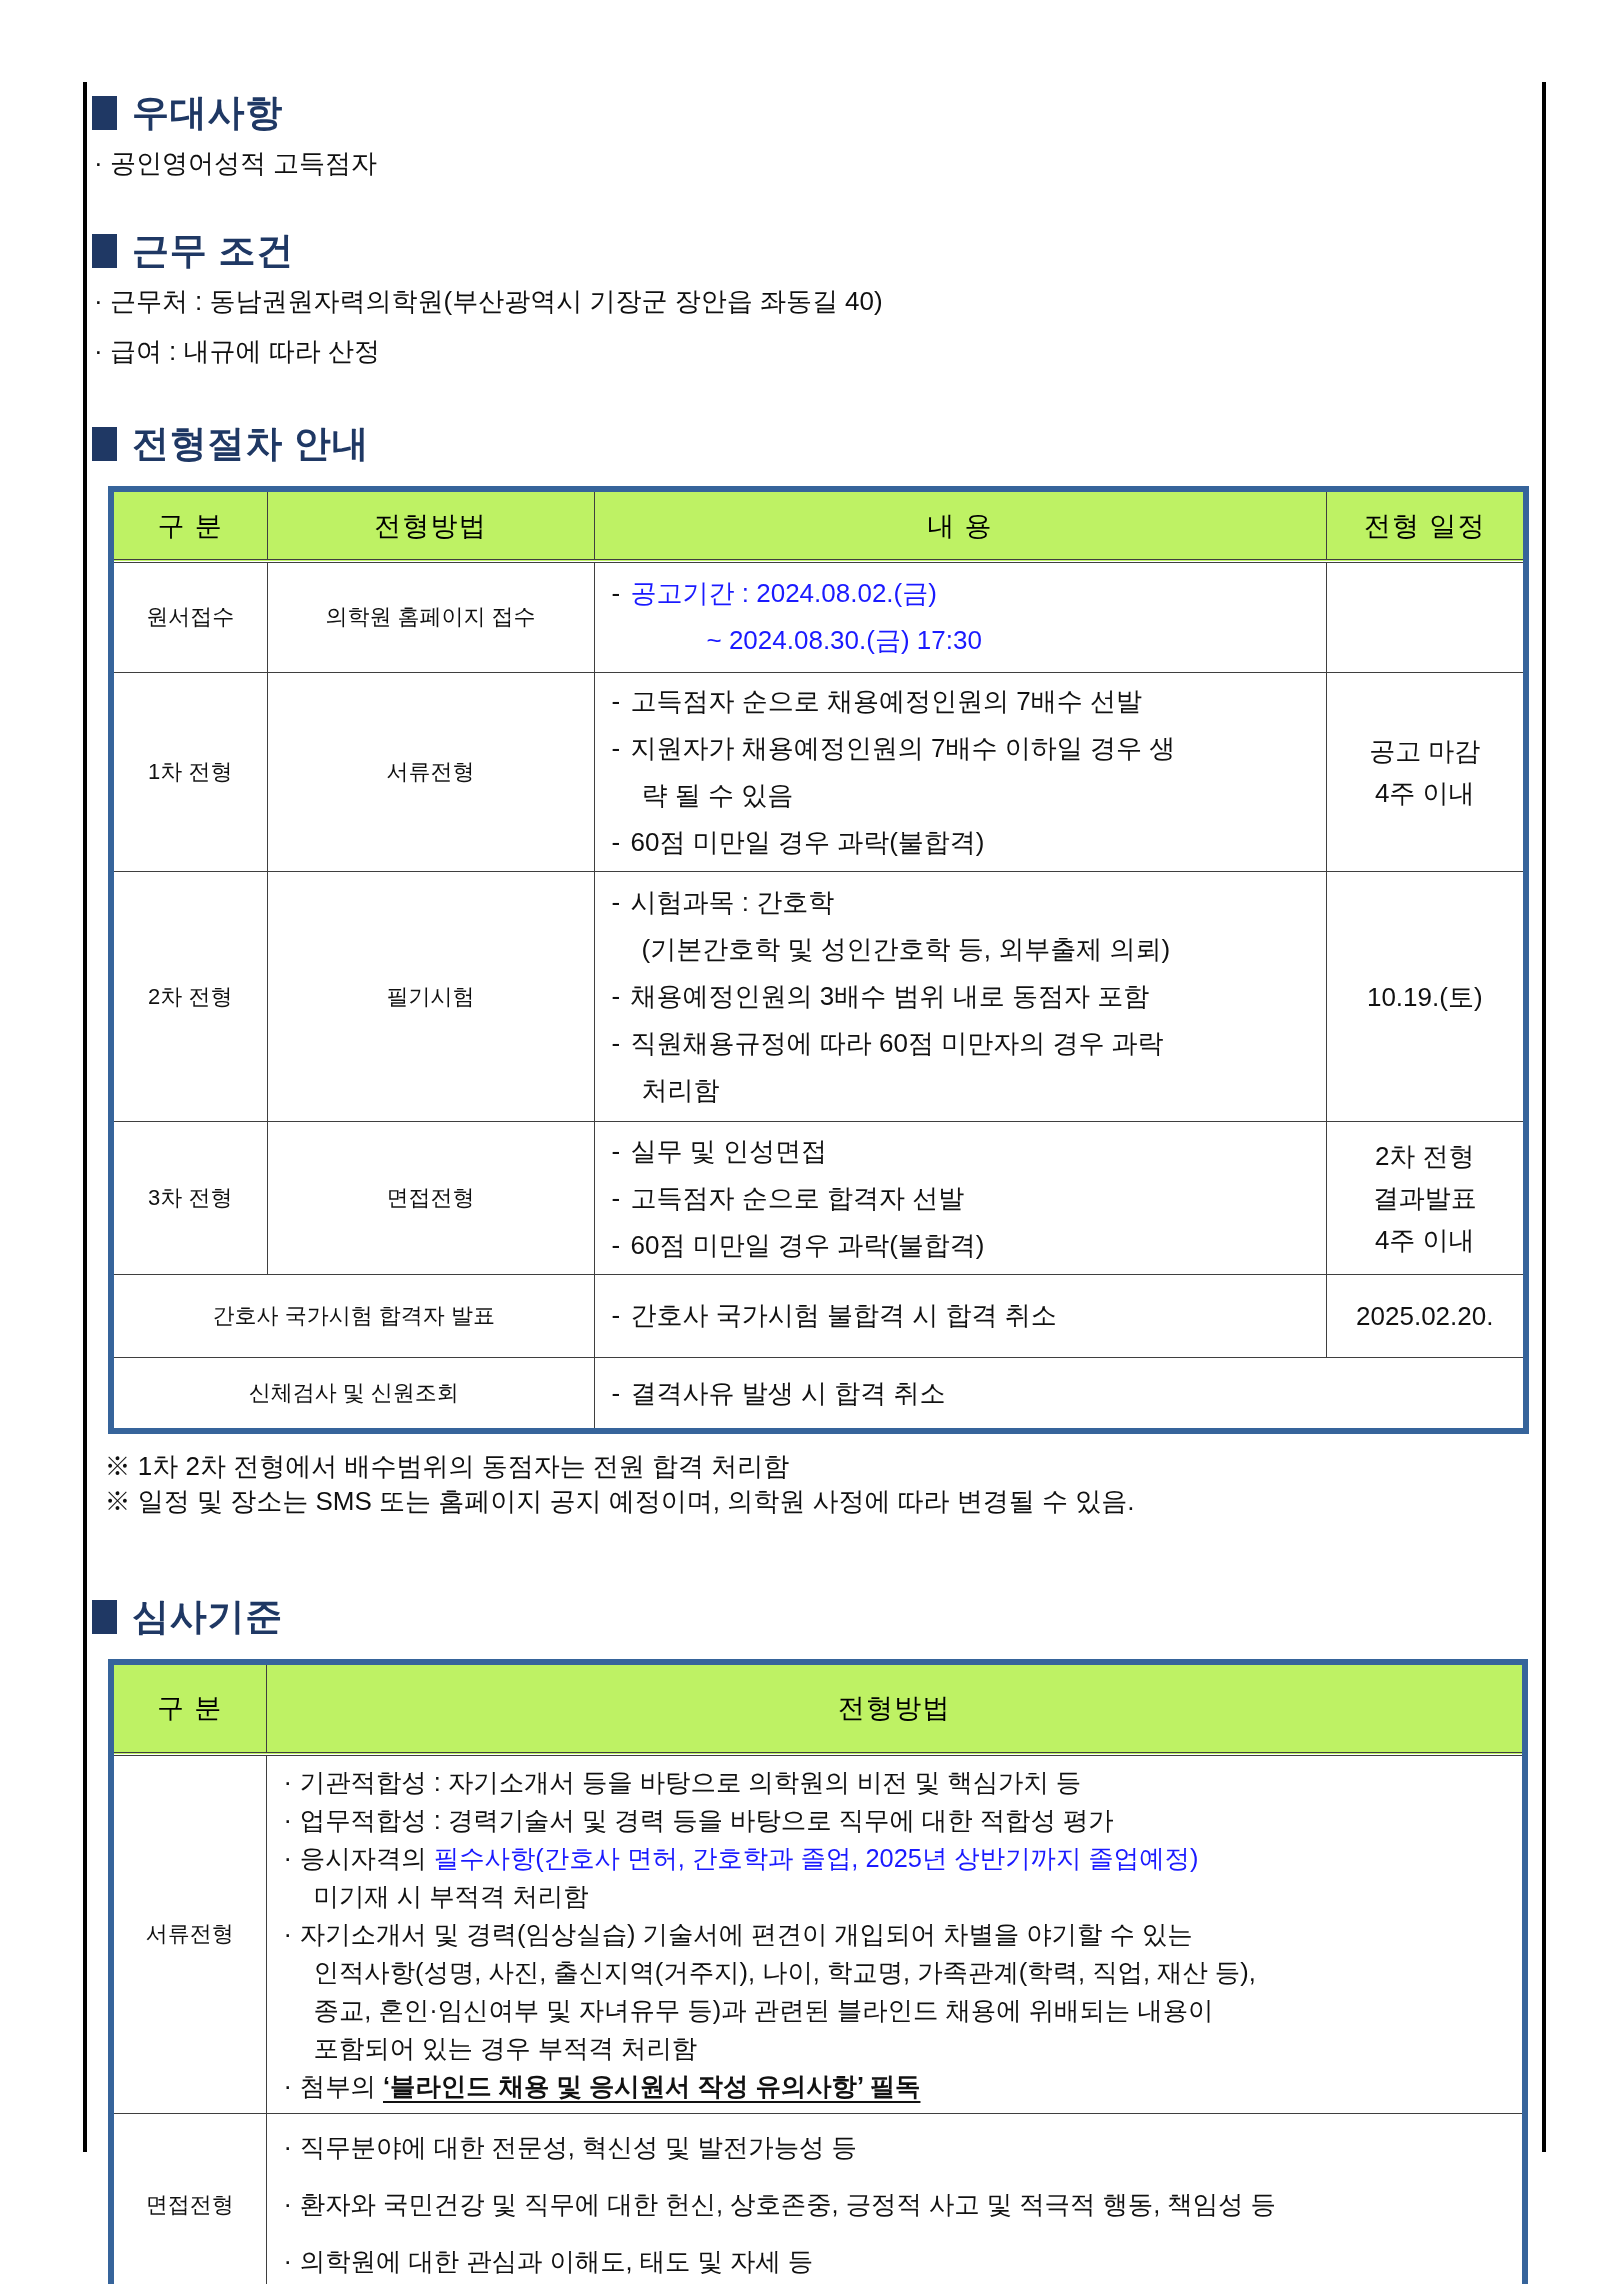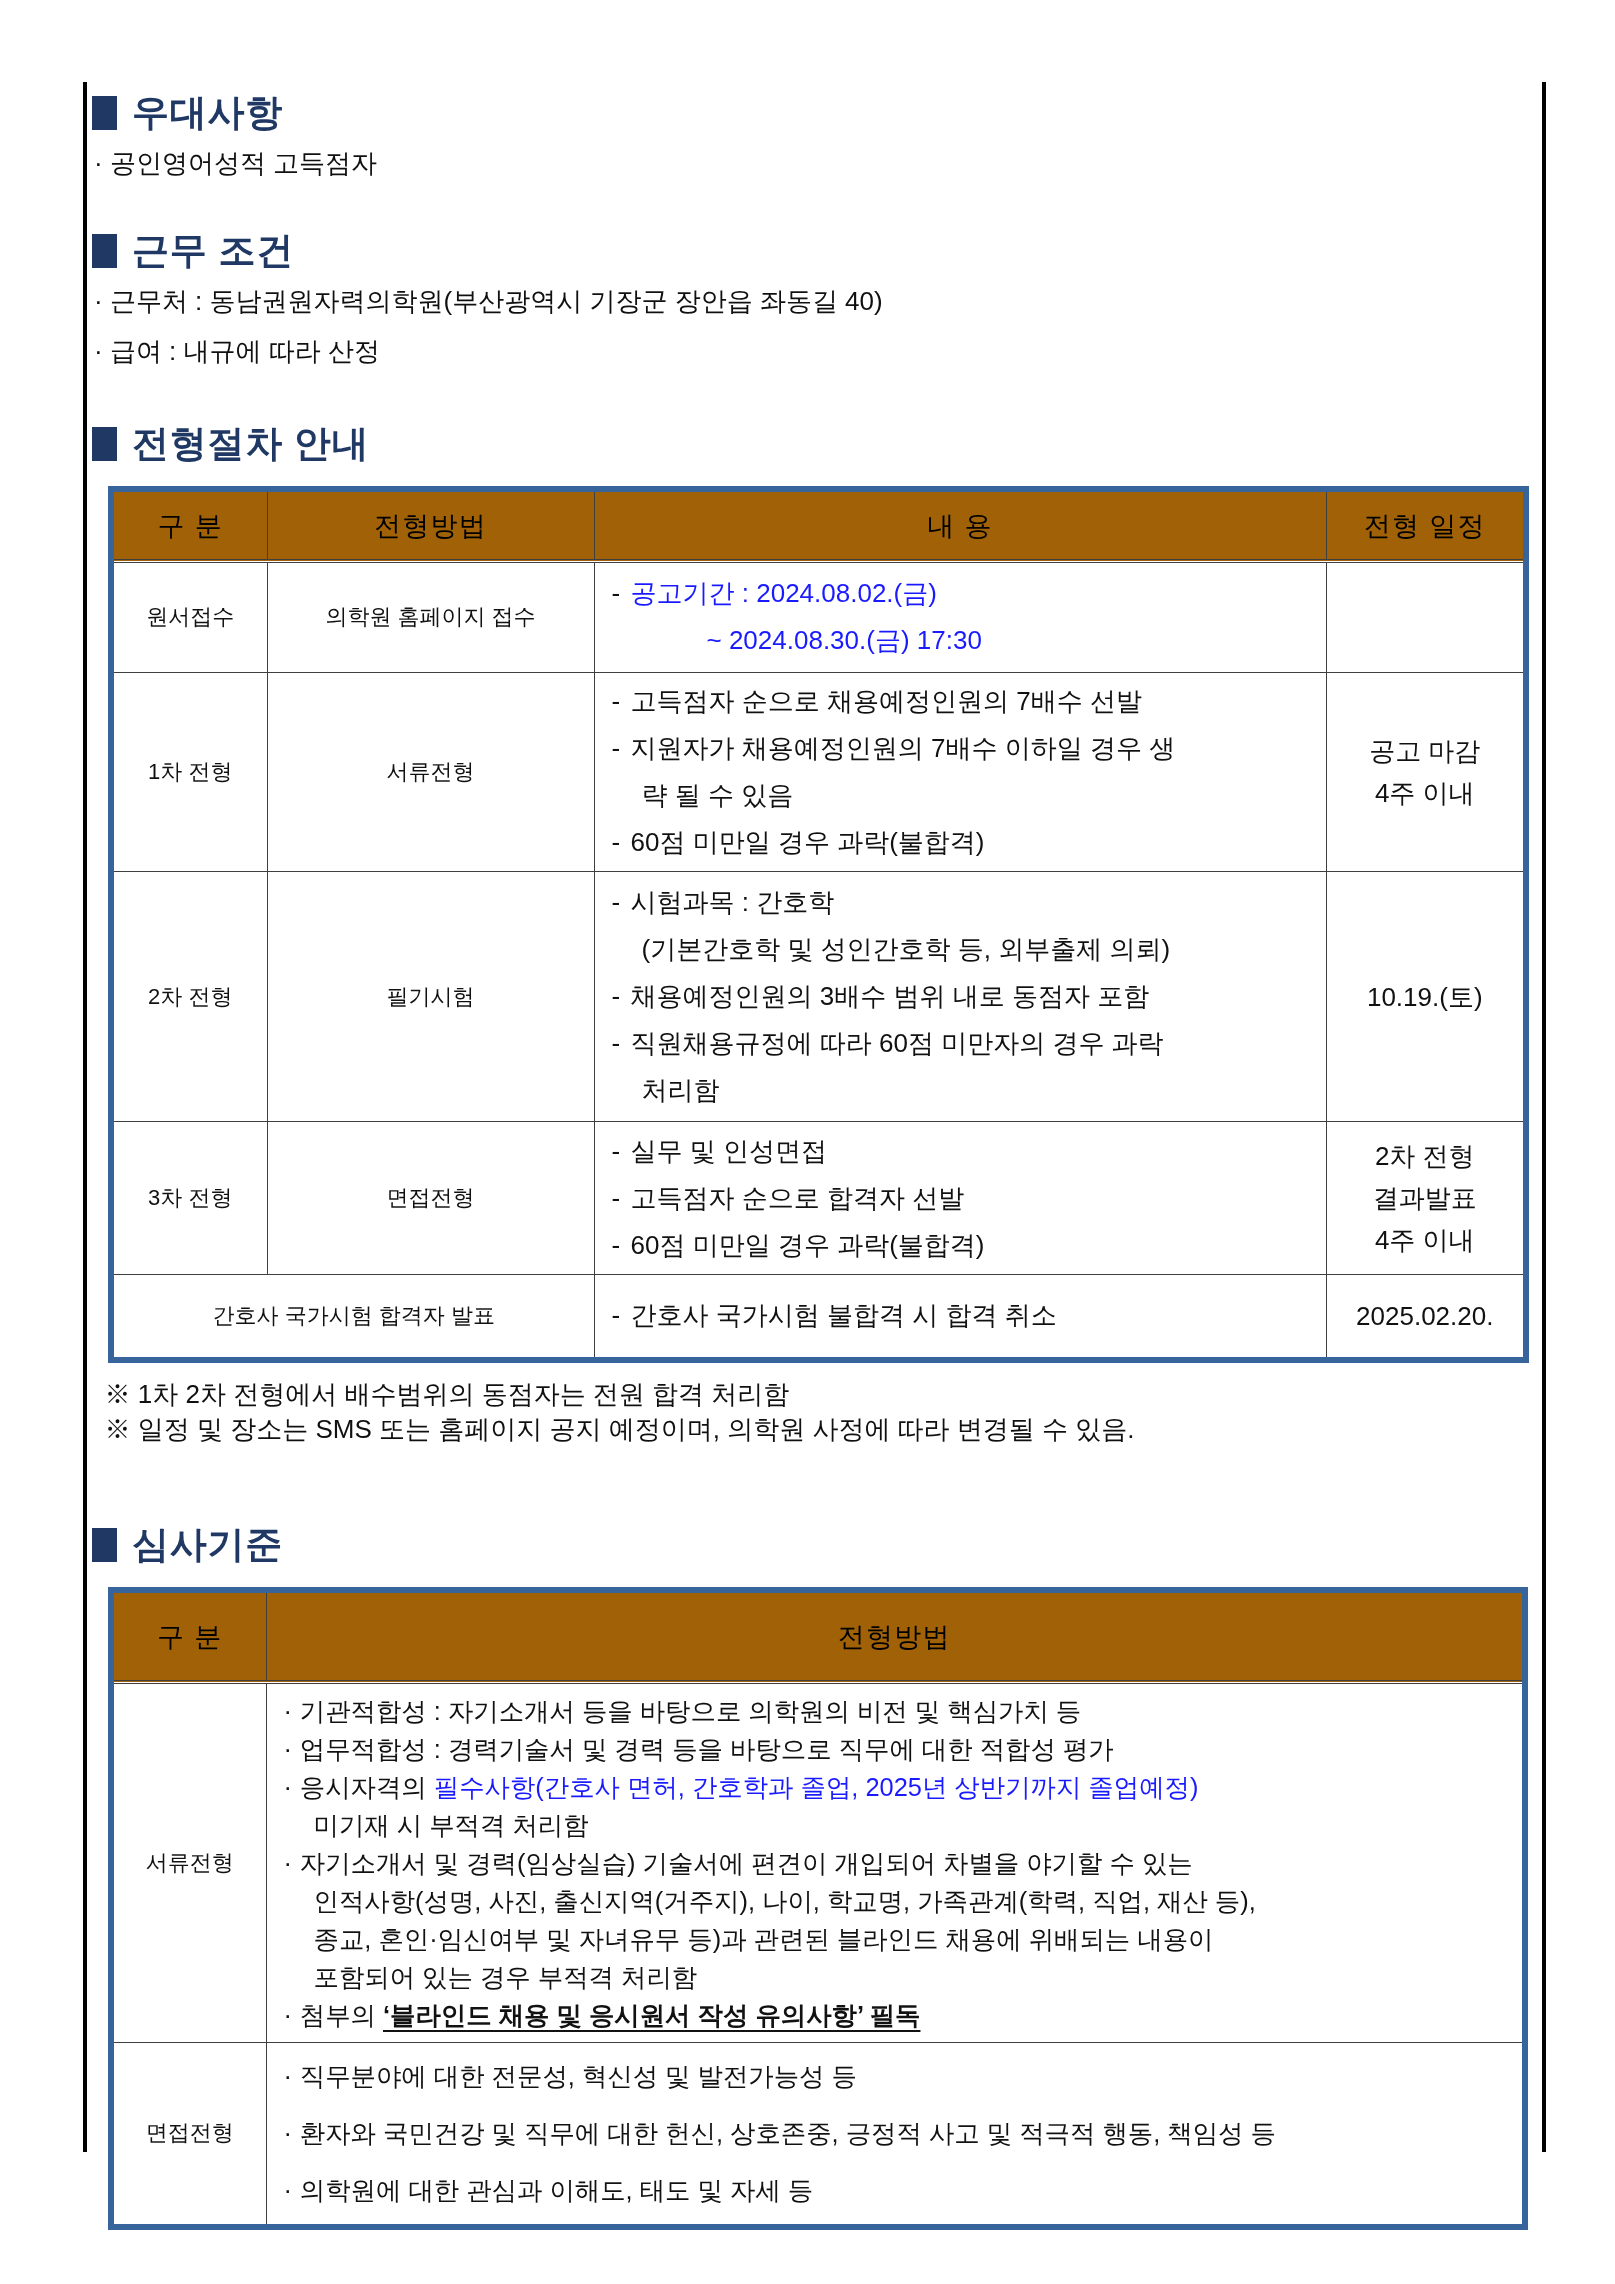--- a/index.html
+++ b/index.html
@@ -23,21 +23,21 @@
   .item{font-size:26px;line-height:50px;padding-left:9px;color:#101010;}
   .sec-gap{margin-top:38px;}
   .sec-gap2{margin-top:43px;}
 
   
   table{border-collapse:collapse;table-layout:fixed;margin:17px 0 0 23px;
         border:6.5px solid #36649B;}
   #t1{width:1414px;}
   #t2{width:1414px;}
   th,td{border:1.3px solid #3F3F3F;vertical-align:middle;}
-  th{background:#a16207;font-weight:normal;font-size:27px;color:#000;
+  th{background:#bef264;font-weight:normal;font-size:27px;color:#000;
      border-bottom:4.6px double #3F3F3F;letter-spacing:1.3px;}
   #t1 th{height:65px;}
   #t2 th{height:85px;}
 
   td.cat,td.met{text-align:center;font-size:22px;}
   td.con{padding:5.2px 6.5px 5.2px 17px;font-size:26px;}
   td.sch{text-align:center;font-size:26px;}
   .sl{line-height:42px;}
   .cl{line-height:47px;white-space:nowrap;}
   .cl .dash{margin-right:10.4px;}
@@ -155,20 +155,26 @@
     </tr>
     <tr class="r4">
       <td class="cat" colspan="2">간호사 국가시험 합격자 발표</td>
       <td class="con">
         <div class="cl"><span class="dash">-</span><span>간호사 국가시험 불합격 시 합격 취소</span></div>
       </td>
       <td class="sch">
         <div class="sl">2025.02.20.</div>
       </td>
     </tr>
+    <tr class="r5">
+      <td class="cat" colspan="2">신체검사 및 신원조회</td>
+      <td class="con" colspan="2">
+        <div class="cl"><span class="dash">-</span><span>결격사유 발생 시 합격 취소</span></div>
+      </td>
+    </tr>
   </tbody>
     </table>
 
   <div class="notes">
     <div class="note">※ 1차 2차 전형에서 배수범위의 동점자는 전원 합격 처리함</div>
     <div class="note">※ 일정 및 장소는 SMS 또는 홈페이지 공지 예정이며, 의학원 사정에 따라 변경될 수 있음.</div>
   </div>
 
   <div class="sec-h" style="margin-top:73px;">
     <span class="sq"></span>

